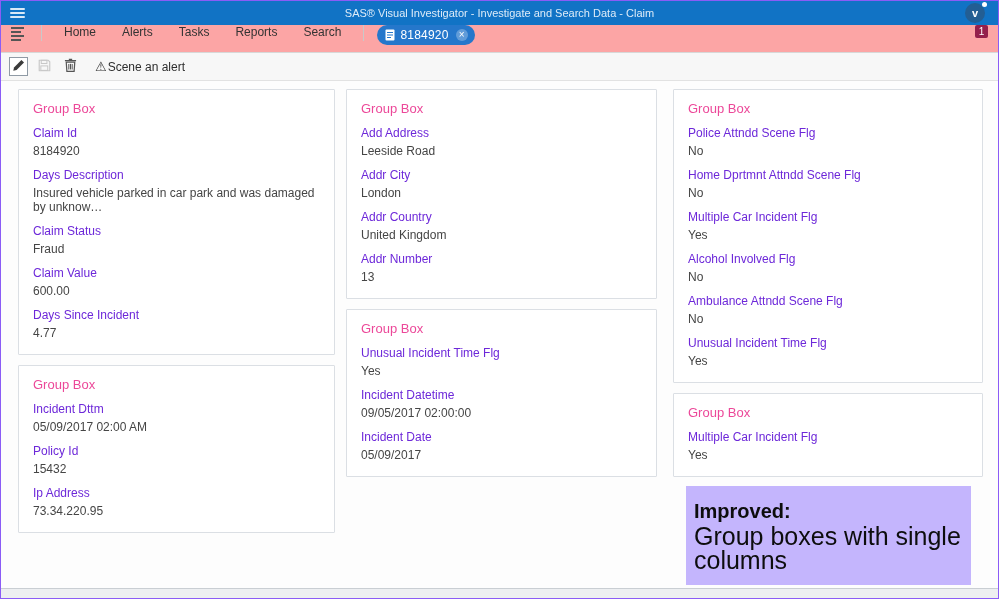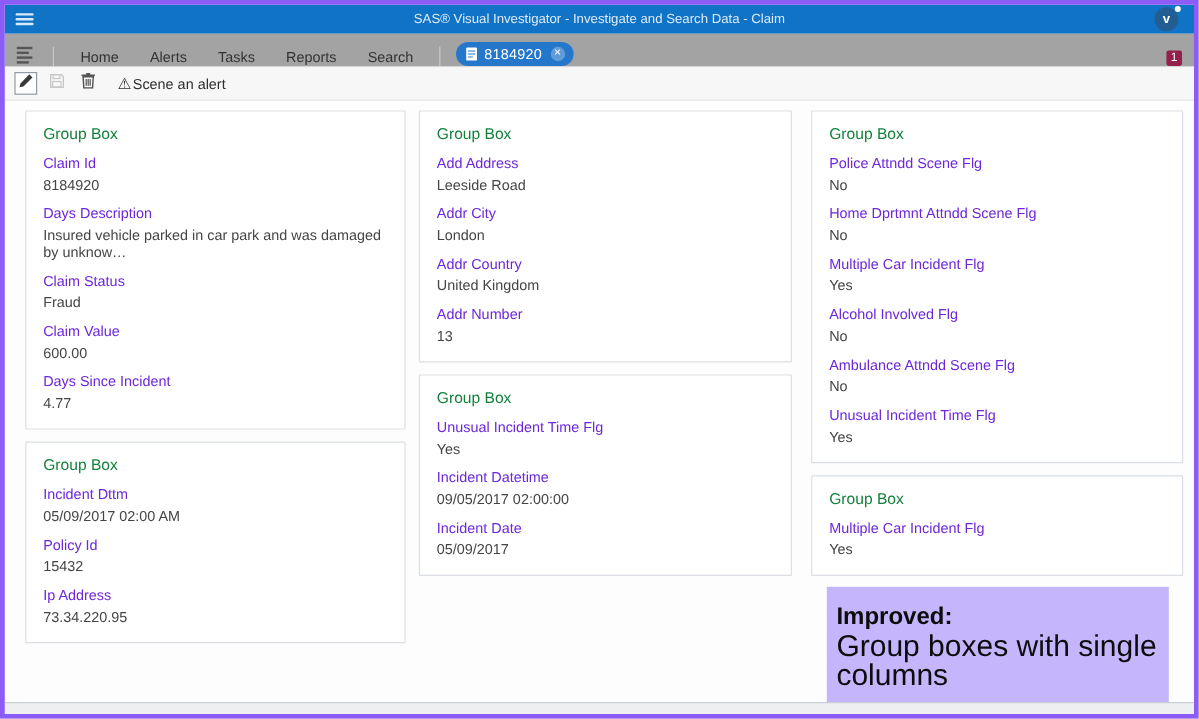--- a/index.html
+++ b/index.html
@@ -1,35 +1,35 @@
 <!DOCTYPE html>
 <html><head>
 <meta charset="utf-8">
 <style>
   html,body{margin:0;padding:0;background:#e9e9e9;}
   *{box-sizing:border-box;}
   .window{
     width:999px;height:599px;
-    border:4px solid #8b5cf6;
+    border:1px solid #8b5cf6;
     background:#fff;
     display:flex;flex-direction:column;
     font-family:"Liberation Sans",sans-serif;
     position:relative;overflow:hidden;
   }
   
   .topbar{flex:0 0 24px;background:#1173c5;position:relative;display:flex;align-items:center;}
   .hamburger{margin-left:9px;width:15px;cursor:pointer;}
   .hamburger span{display:block;height:2px;background:#d9e9f7;margin:2px 0;border-radius:1px;}
   .topbar-title{position:absolute;left:0;right:0;text-align:center;color:#ddebf8;font-size:11px;pointer-events:none;}
   .avatar{position:absolute;right:13px;top:2px;width:20px;height:20px;border-radius:50%;
     background:#235e93;color:#fff;font-size:11px;font-weight:bold;
     display:flex;align-items:center;justify-content:center;cursor:pointer;}
   .avatar-dot{position:absolute;top:-1px;right:-2px;width:5px;height:5px;border-radius:50%;background:#fff;}
   
-  .navbar{flex:0 0 28px;background:#a3a3a3;border-bottom:1px solid #d8d8d8;display:flex;align-items:flex-end;padding:0 10px 0 6px;}
+  .navbar{flex:0 0 28px;background:#fca5a5;border-bottom:1px solid #d8d8d8;display:flex;align-items:flex-start;padding:0 10px 0 6px;}
   .list-icon{width:15px;margin:0 6px 0 4px;cursor:pointer;}
   .list-icon i{display:block;height:2px;background:#555;margin:2px 0;}
   .list-icon i:nth-child(1){width:13px;}
   .list-icon i:nth-child(2){width:10px;}
   .list-icon i:nth-child(3){width:13px;}
   .list-icon i:nth-child(4){width:10px;}
   .vdiv{width:1px;height:16px;background:#c9c9c9;margin:0 9px;}
   .nav-items{display:flex;align-items:center;}
   .nav-item{font-size:12px;color:#333;margin:0 13px;cursor:pointer;white-space:nowrap;}
   .tab{height:20px;background:#2577cb;border-radius:10px;color:#fff;display:flex;align-items:center;
@@ -47,21 +47,21 @@
   .tool-btn.disabled{cursor:default;opacity:.9;}
   .alert-link{display:flex;align-items:center;font-size:12px;color:#2e2e2e;margin-left:8px;cursor:pointer;}
   .warn-glyph{font-size:13px;margin-right:1px;color:#2e2e2e;}
   
   .content{flex:1;position:relative;background:#fdfdfd;overflow:hidden;}
   .col{position:absolute;top:8px;}
   .col-0{left:17px;width:317px;}
   .col-1{left:345px;width:311px;}
   .col-2{left:672px;width:310px;}
   .group-box{background:#fff;border:1px solid #dbdfe4;margin-bottom:10px;padding:11px 14px 14px;border-radius:1px;}
-  .gb-title{color:#15803d;font-size:13px;line-height:15px;}
+  .gb-title{color:#ec4899;font-size:13px;line-height:15px;}
   .field{margin-top:10px;}
   .f-label{color:#6d28d9;font-size:12px;line-height:14px;margin-top:0;padding-top:0;}
   .f-value{color:#454545;font-size:12px;line-height:14px;margin-top:4px;word-wrap:break-word;}
   
   .annotation{position:absolute;left:685px;top:405px;width:285px;background:#c4b5fd;
     text-align:left;padding:13px 8px;color:#0d0d0d;}
   .ann-heading{font-weight:bold;font-size:20px;line-height:25px;}
   .ann-body{font-size:25px;line-height:24px;}
   
   .bottombar{flex:0 0 10px;background:#edeff1;border-top:1px solid #c9ced3;}

